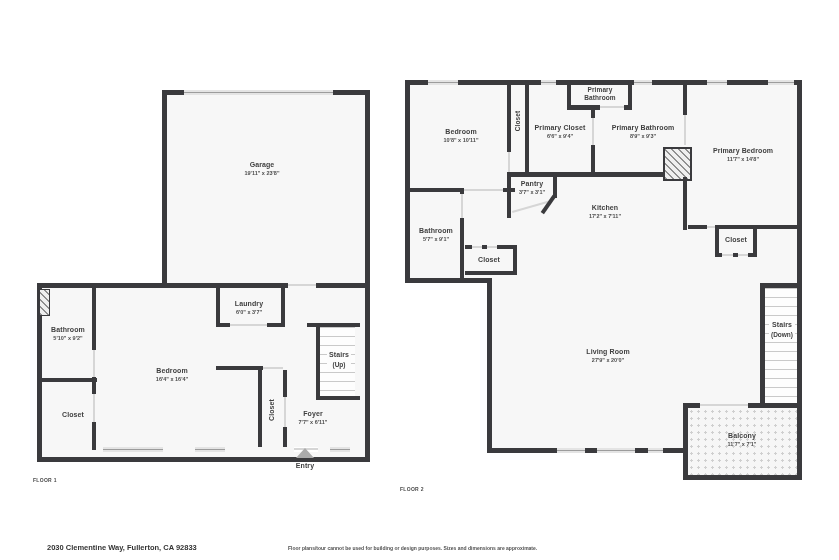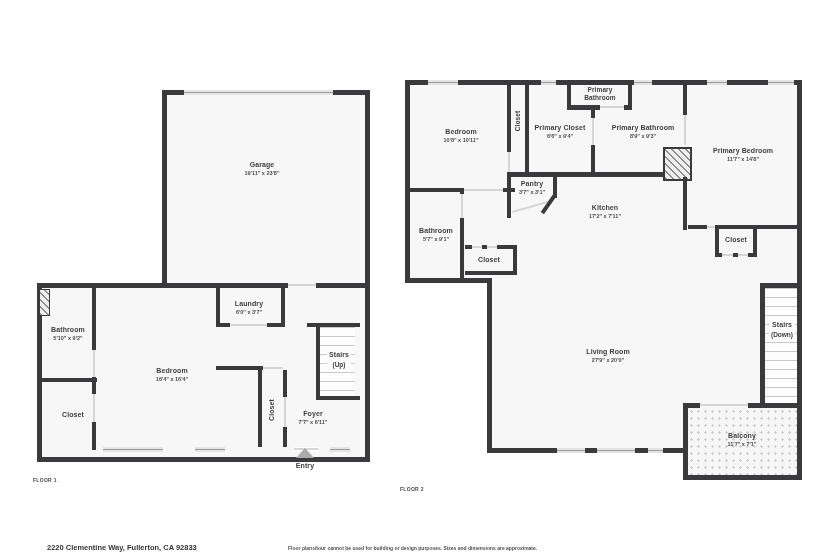--- a/index.html
+++ b/index.html
@@ -224,15 +224,15 @@
   <div class="lbl stairLbl" style="left:782px;top:330px;">
     <div>Stairs</div>
     <div class="dim">(Down)</div>
   </div>
   <div class="lbl" style="left:742px;top:440px;">
     <div>Balcony</div>
     <div class="dim">11'7" x 7'1"</div>
   </div>
   <div class="floorTag" style="left:400px;top:486px;">FLOOR 2</div>
 
-  <div class="addr" style="left:47px;top:543px;">2220 Clementine Way, Fullerton, CA 92833</div>
+  <div class="addr" style="left:47px;top:543px;">2030 Clementine Way, Fullerton, CA 92833</div>
   <div class="disc" style="left:288px;top:545px;">Floor plans/tour cannot be used for building or design purposes. Sizes and dimensions are approximate.</div>
 </div>
 
 </body></html>

